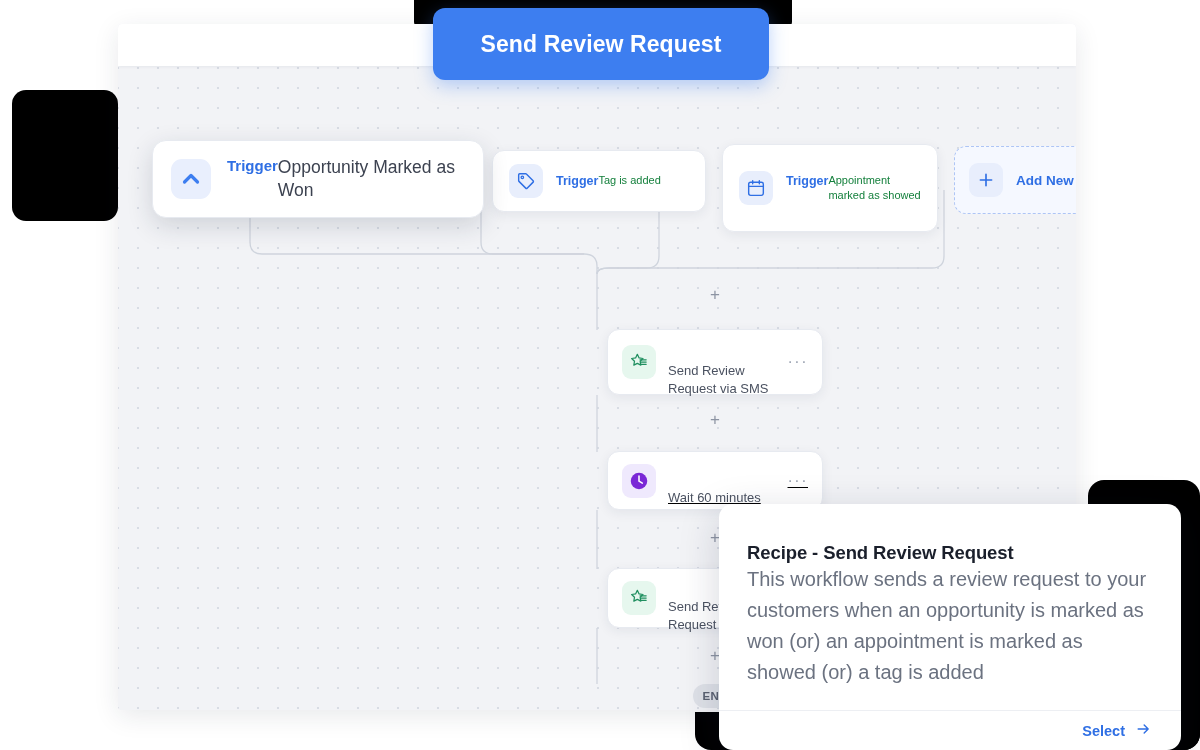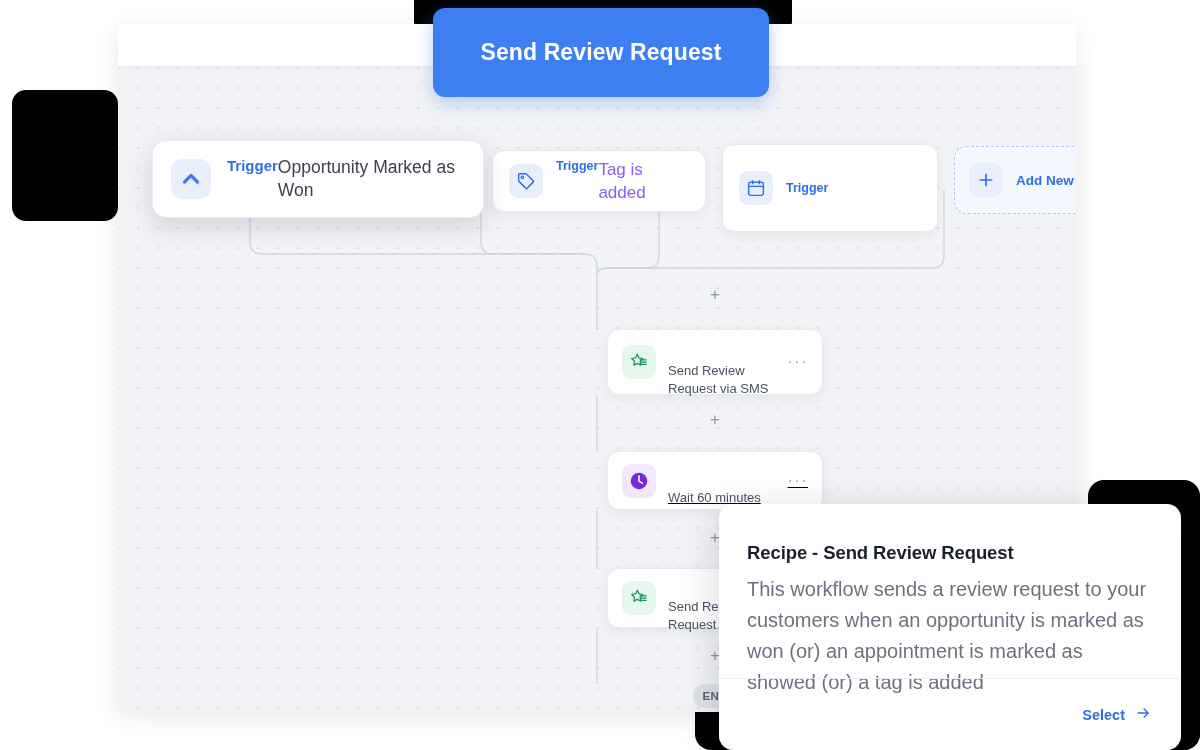--- a/index.html
+++ b/index.html
@@ -30,21 +30,21 @@
     overflow: hidden;
   }
   #canvas-topbar {
     position:absolute; left:0; top:0; width:100%; height:42px;
     background:#ffffff;
     box-shadow: 0 1px 3px rgba(20,30,60,.06);
   }
 
   
   #send-review-btn {
-    position:absolute; left:433px; top:8px; width:336px; height:89px;
+    position:absolute; left:433px; top:8px; width:336px; height:72px;
     background:#3d7ef0; color:#fff; border:none; border-radius:12px;
     font-size:23px; font-weight:700; letter-spacing:.1px;
     font-family:"Liberation Sans", sans-serif;
     cursor:pointer;
     box-shadow: 0 6px 18px rgba(61,126,240,.35);
     display:flex; align-items:center; justify-content:center;
   }
 
   
   #connectors { position:absolute; left:0; top:0; width:958px; height:686px; pointer-events:none; }
@@ -74,21 +74,21 @@
     width:34px; height:34px; border-radius:9px; flex:0 0 auto;
     display:flex; align-items:center; justify-content:center;
     background:#e8eefc;
   }
   #trigger-0 .tile { width:40px; height:40px; border-radius:11px; background:#e9effd; }
   .tile svg { display:block; }
 
   .trig-text { display:flex; justify-content:center; min-width:0; }
   .trig-kind { color:#2f6fe4; font-size:12.5px; font-weight:700; line-height:1.35; }
   #trigger-0 .trig-kind { font-size:15px; font-weight:600; color:#2f6fe4; }
-  .trig-name { color:#8b5cf6; font-size:17px; line-height:1.38; }
+  .trig-name { color:#15803d; font-size:11px; line-height:1.38; }
   #trigger-0 .trig-name { font-size:17.5px; color:#3c4250; line-height:1.3; }
   #add-trigger-label { color:#2f6fe4; font-size:13.5px; font-weight:700; }
 
   
   .node {
     position:absolute; background:#fff; border:1px solid #e7eaf0;
     border-radius:12px; display:flex; align-items:center; gap:12px;
     padding:0 14px; box-shadow: 0 3px 12px rgba(30,40,70,.07);
   }
   #node-sms   { left:489px; top:305px; width:216px; height:66px; }
@@ -122,25 +122,25 @@
   
   #recipe-panel {
     position:absolute; left:719px; top:504px; width:462px; height:246px;
     background:#fff; border-radius:14px;
     box-shadow: 0 10px 40px rgba(20,30,60,.18);
     overflow:hidden; z-index:20;
   }
   #recipe-body { padding:38px 28px 0 28px; }
   #recipe-title {
     font-size:18.5px; font-weight:700; color:#1a1f2b;
-    letter-spacing:-.1px; margin-bottom:10px;
+    letter-spacing:-.1px; 
   }
   #recipe-desc { font-size:20px; line-height:1.55; color:#6b7280; }
   #recipe-footer {
-    position:absolute; left:0; bottom:0; width:100%; height:72px;
+    position:absolute; left:0; bottom:0; width:100%; height:40px;
     border-top:1px solid #edeff3;
     display:flex; align-items:center; justify-content:flex-end;
     padding-right:28px;
   }
   #select-button {
     display:flex; align-items:center; gap:9px;
     color:#2f6fe4; font-size:14.5px; font-weight:600;
     background:none; border:none; cursor:pointer;
     font-family:"Liberation Sans", sans-serif;
   }
@@ -210,20 +210,21 @@
     <div class="trigger-card" id="trigger-2">
       <span class="tile">
         <svg width="20" height="20" viewBox="0 0 24 24" fill="none">
           <rect x="3.2" y="5" width="17.6" height="15.8" rx="2.4" stroke="#2f6fe4" stroke-width="1.7"></rect>
           <path d="M3.2 10h17.6" stroke="#2f6fe4" stroke-width="1.7"></path>
           <path d="M8 3.2v3.6M16 3.2v3.6" stroke="#2f6fe4" stroke-width="1.7" stroke-linecap="round"></path>
         </svg>
       </span>
       <span class="trig-text">
         <span class="trig-kind">Trigger</span>
+        <span class="trig-name">Appointment marked as showed</span>
       </span>
     </div>
 
     <div id="trigger-add">
       <span class="tile">
         <svg width="18" height="18" viewBox="0 0 24 24" fill="none">
           <path d="M12 4.5v15M4.5 12h15" stroke="#2f6fe4" stroke-width="2.2" stroke-linecap="round"></path>
         </svg>
       </span>
       <span id="add-trigger-label">Add New Trigger</span>

